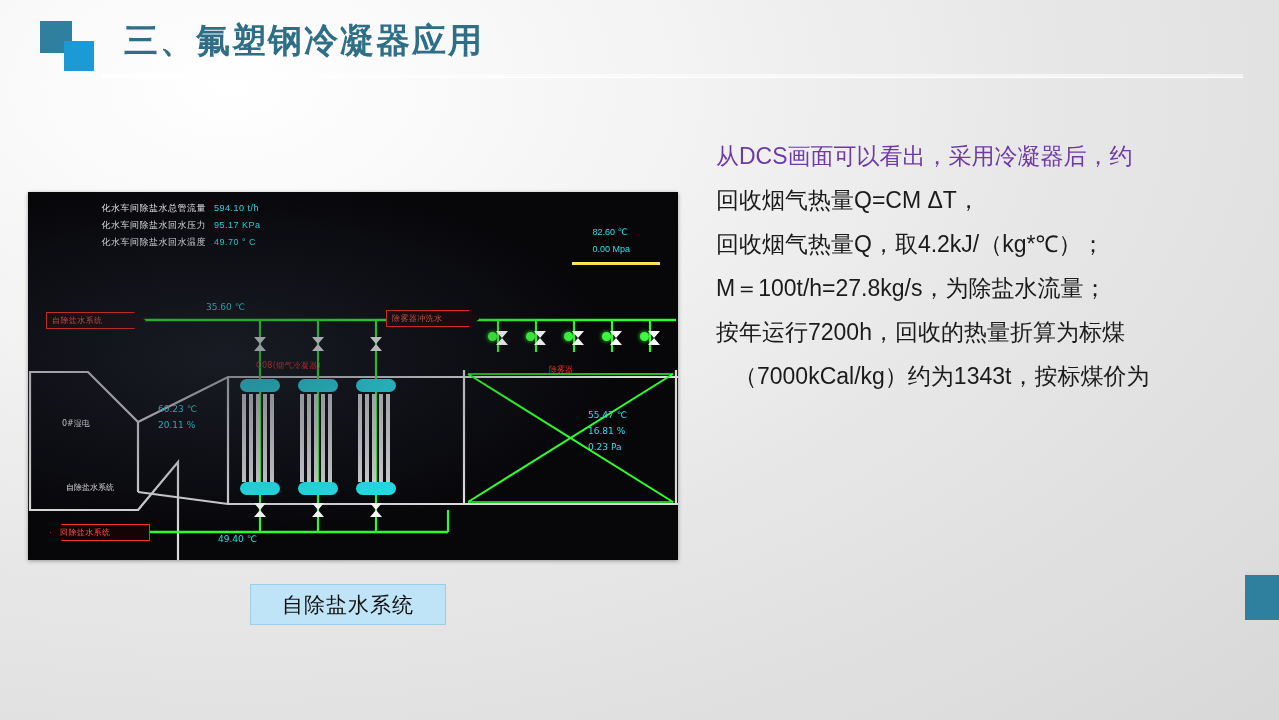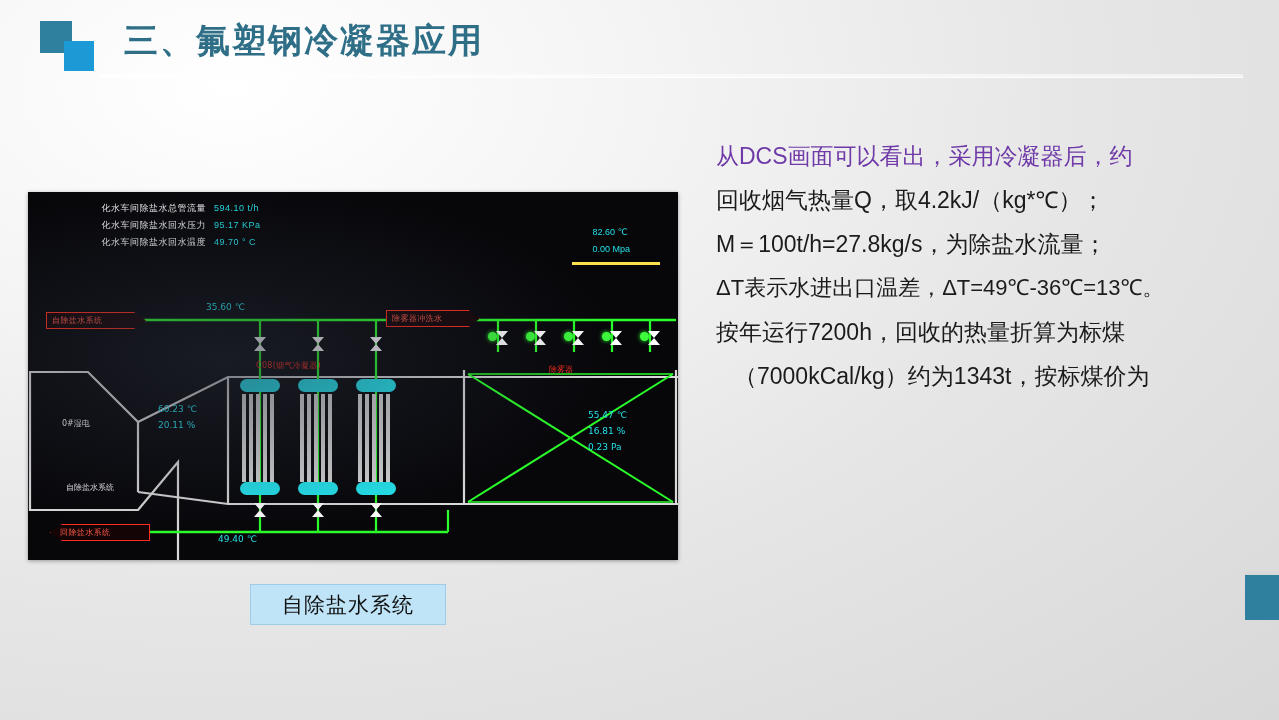--- a/index.html
+++ b/index.html
@@ -99,23 +99,23 @@
 
   <div class="hdr">
     <div class="sq1"></div>
     <div class="sq2"></div>
     <div class="title">三、氟塑钢冷凝器应用</div>
     <div class="hdr-rule"></div>
   </div>
 
   <div class="textcol">
     <div class="tline purple">从DCS画面可以看出，采用冷凝器后，约</div>
+    <div class="tline">回收烟气热量Q=CM ΔT，</div>
     <div class="tline">回收烟气热量Q，取4.2kJ/（kg*℃）；</div>
     <div class="tline">M＝100t/h=27.8kg/s，为除盐水流量；</div>
-    <div class="tline small">ΔT表示水进出口温差，ΔT=49℃-36℃=13℃。</div>
     <div class="tline">按年运行7200h，回收的热量折算为标煤</div>
     <div class="tline indent">（7000kCal/kg）约为1343t，按标煤价为</div>
   </div>
 
   <div class="photo">
 
     <div class="hdr-rows">
       <div class="hdr-row">
         <span class="lbl">化水车间除盐水总管流量</span>
         <span class="val">594.10 t/h</span>

